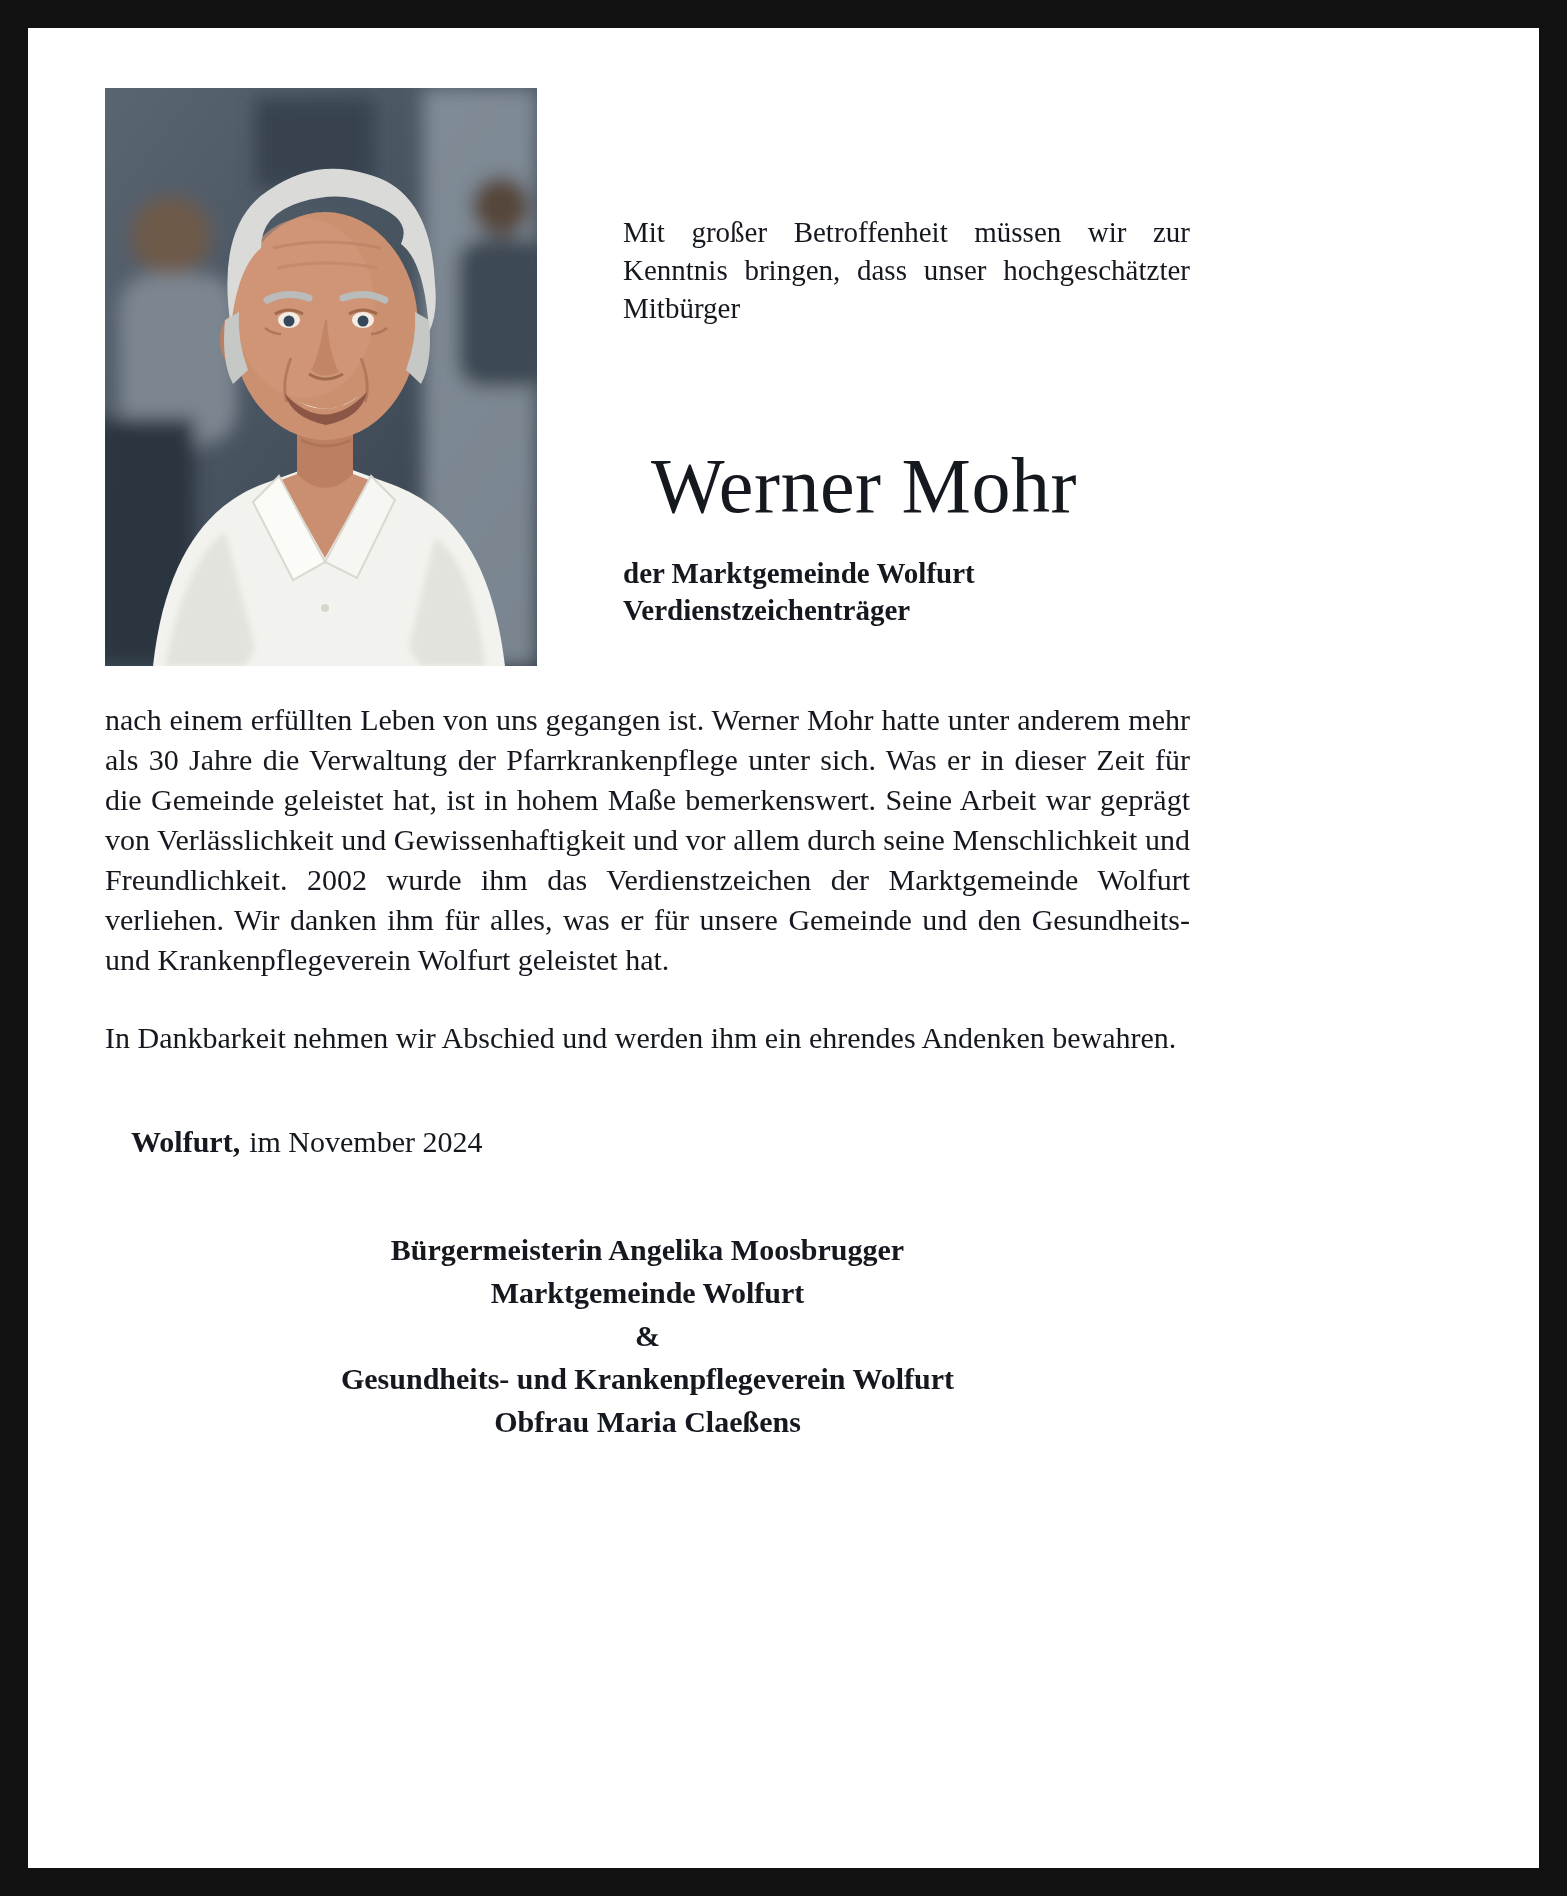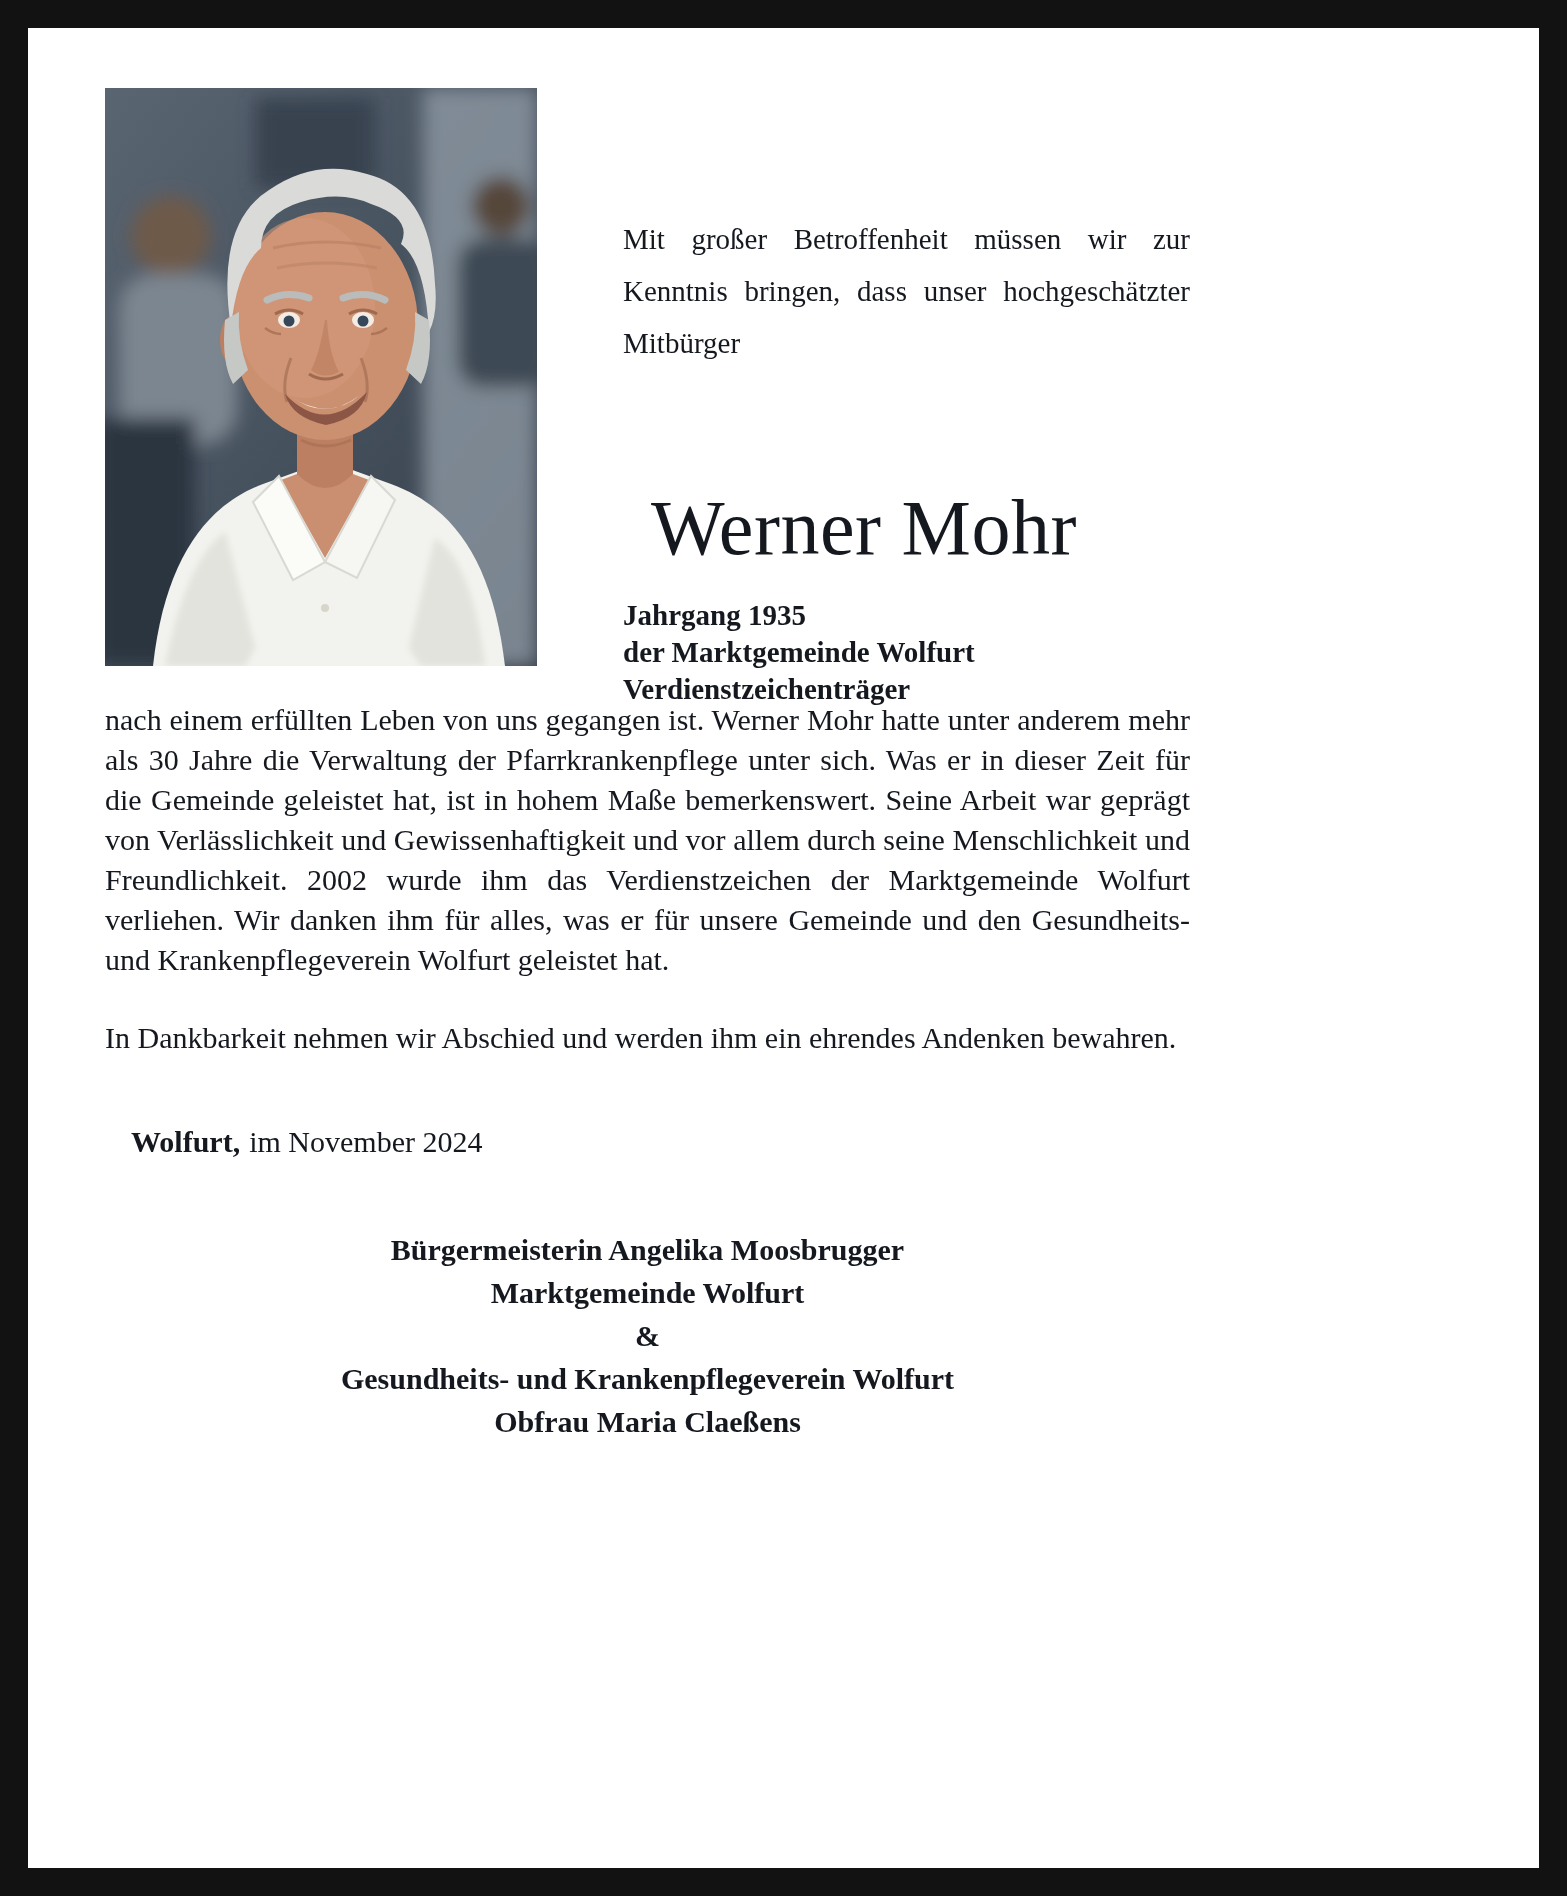--- a/index.html
+++ b/index.html
@@ -35,21 +35,21 @@
 
   
   .right-col {
     position: absolute;
     left: 595px;
     top: 185px;
     width: 567px;
   }
   .intro {
     font-size: 29px;
-    line-height: 52px;
+    line-height: 38px;
     text-align: justify;
     hyphens: auto;
     -webkit-hyphens: auto;
   }
   .deceased-name {
     margin-top: 116px;
     font-size: 78px;
     line-height: 1.1;
     white-space: nowrap;
     letter-spacing: 0.5px;
@@ -180,21 +180,20 @@
       <path d="M187 309 Q 220 334 255 307 Q 240 320 221 321 Q 200 319 187 309 Z" fill="#f1ebe2"></path>
 
       <path d="M196 352 Q 220 364 246 352" stroke="#a06a4e" stroke-width="3" fill="none" opacity="0.5"></path>
     </svg>
   </div>
 
   <div class="right-col">
     <p class="intro">Mit großer Betroffenheit müssen wir zur Kenntnis bringen, dass unser hochgeschätzter Mitbürger</p>
     <div class="deceased-name">Werner Mohr</div>
     <div class="subtitle">
-      <div>Jahrgang 1935</div>
       <div>der Marktgemeinde Wolfurt</div>
       <div>Verdienstzeichenträger</div>
     </div>
   </div>
 
   <div class="main">
     <p class="body-text">nach einem erfüllten Leben von uns gegangen ist. Werner Mohr hatte unter anderem mehr als 30 Jahre die Verwaltung der Pfarrkrankenpflege unter sich. Was er in dieser Zeit für die Gemeinde geleistet hat, ist in hohem Maße bemerkenswert. Seine Arbeit war geprägt von Verlässlichkeit und Gewissenhaftigkeit und vor allem durch seine Menschlichkeit und Freundlichkeit. 2002 wurde ihm das Verdienstzeichen der Marktgemeinde Wolfurt verliehen. Wir danken ihm für alles, was er für unsere Gemeinde und den Gesundheits- und Krankenpflegeverein Wolfurt geleistet hat.</p>
     <p class="farewell">In Dankbarkeit nehmen wir Abschied und werden ihm ein ehrendes Andenken bewahren.</p>
 
     <p class="place-date">

